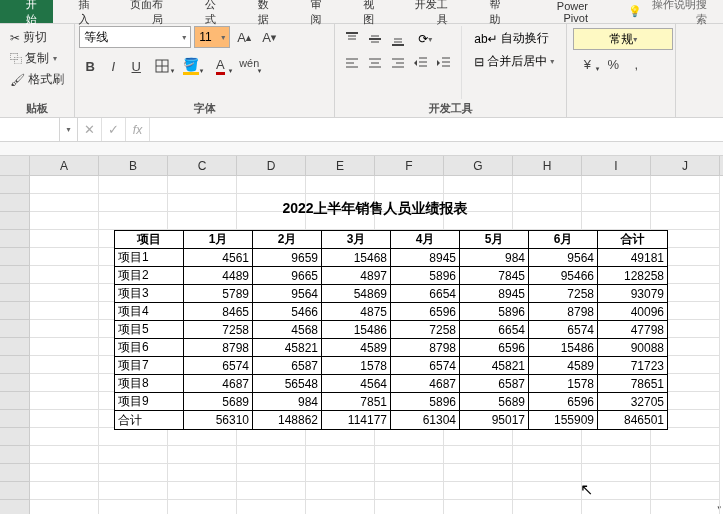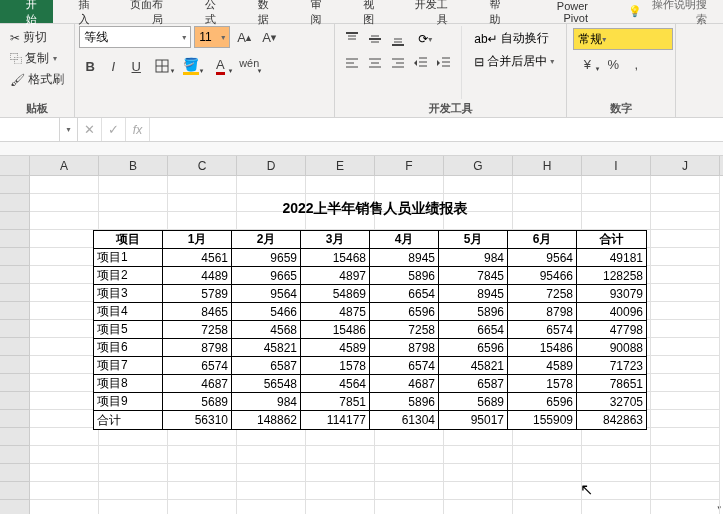--- a/index.html
+++ b/index.html
@@ -31,21 +31,21 @@
 .font-row2 { display: flex; gap: 1px; }
 
 
 .align-col { display: flex; flex-direction: column; gap: 2px; padding: 2px; }
 .align-row { display: flex; gap: 1px; }
 .align-btn { width: 22px; height: 22px; display: flex; align-items: center; justify-content: center; cursor: pointer; }
 .wrap-btn { display: flex; align-items: center; gap: 3px; padding: 2px 6px; cursor: pointer; font-size: 12px; }
 
 
 .num-col { display: flex; flex-direction: column; gap: 3px; padding: 2px; width: 100px; }
-.num-combo { width: 100px; height: 22px; border: 1px solid #ababab; background: #fde047; padding: 0 4px; display: flex; align-items: center; justify-content: flex-start; font-size: 12px; }
+.num-combo { width: 100px; height: 22px; border: 1px solid #ababab; background: #fef9c3; padding: 0 4px; display: flex; align-items: center; justify-content: center; font-size: 12px; }
 .num-row { display: flex; gap: 1px; }
 
 
 .formula-bar { height: 24px; border-bottom: 1px solid #d4d4d4; background: #fff; display: flex; align-items: stretch; }
 .name-box { width: 60px; border-right: 1px solid #d4d4d4; display: flex; align-items: center; padding: 0 4px; font-size: 12px; }
 .name-drop { width: 18px; border-right: 1px solid #d4d4d4; display: flex; align-items: center; justify-content: center; font-size: 8px; color: #666; cursor: pointer; }
 .fb-btn { width: 24px; border-right: 1px solid #e0e0e0; display: flex; align-items: center; justify-content: center; color: #aaa; cursor: pointer; font-size: 13px; }
 .fx { font-style: italic; font-size: 12px; }
 .formula-input { flex: 1; padding: 0 6px; display: flex; align-items: center; }
 
@@ -59,21 +59,21 @@
 .col-h { width: 69px; border-right: 1px solid #ccc; display: flex; align-items: center; justify-content: center; font-size: 12px; color: #333; }
 .grid-body { display: flex; }
 .row-headers { width: 30px; background: #e6e6e6; }
 .row-h { height: 18px; border-bottom: 1px solid #ccc; border-right: 1px solid #ccc; display: flex; align-items: center; justify-content: center; font-size: 11px; color: #333; }
 .cells { position: relative; flex: 1; }
 .cell-row { display: flex; height: 18px; }
 .cell { width: 69px; height: 18px; border-right: 1px solid #e0e0e0; border-bottom: 1px solid #e0e0e0; padding: 0 3px; font-size: 12px; display: flex; align-items: center; overflow: hidden; white-space: nowrap; }
 
 
 .title-cell { font-weight: bold; font-size: 14px; justify-content: center; }
-.data-table { position: absolute; top: 54px; left: 63px; border: 1px solid #000; }
+.data-table { position: absolute; top: 54px; left: 84px; border: 1px solid #000; }
 .data-table .drow { display: flex; }
 .data-table .dcell { width: 69px; height: 18px; border-right: 1px solid #000; border-bottom: 1px solid #000; padding: 0 3px; font-size: 12px; display: flex; align-items: center; background: #fff; }
 .data-table .dcell:last-child { border-right: none; }
 .data-table .drow:last-child .dcell { border-bottom: none; }
 .data-table .hdr { font-weight: bold; justify-content: center; }
 .data-table .num { justify-content: flex-end; }
 .data-table .txt { justify-content: flex-start; }
 
 
 .cursor-arrow { position: absolute; left: 580px; top: 480px; font-size: 16px; color: #000; pointer-events: none; }
@@ -165,20 +165,21 @@
         <div class="mini-btn dd">
           <span style="border-bottom:3px solid #c00000;">A</span>
             <span class="drop">▾</span>
         </div>
         <div class="mini-btn dd">
           <span><sup>wén</sup></span>
             <span class="drop">▾</span>
         </div>
       </div>
     </div>
+    <div class="ribbon-group-label">字体</div>
   </div>
 
   <div class="ribbon-group">
     <div class="ribbon-group-body">
       <div class="align-col">
         <div class="align-row">
           <div class="align-btn">
               <svg class="align-svg" viewBox="0 0 16 16">
                 <line x1="2" y1="2" x2="14" y2="2" stroke="#444" stroke-width="2"></line>
                 <line x1="4" y1="5" x2="12" y2="5" stroke="#444"></line>
@@ -273,21 +274,20 @@
             </div>
           <div class="mini-btn">
               <span>%</span>
             </div>
           <div class="mini-btn">
               <span>,</span>
             </div>
         </div>
       </div>
     </div>
-    <div class="ribbon-group-label">数字</div>
   </div>
 </div>
 
 <div class="formula-bar">
   <div class="name-box"></div>
   <div class="name-drop">▾</div>
   <div class="fb-btn">
       <span>✕</span>
     </div>
   <div class="fb-btn">
@@ -443,21 +443,21 @@
             <div class="dcell num">32705</div>
           </div>
           <div class="drow">
             <div class="dcell txt">合计</div>
             <div class="dcell num">56310</div>
             <div class="dcell num">148862</div>
             <div class="dcell num">114177</div>
             <div class="dcell num">61304</div>
             <div class="dcell num">95017</div>
             <div class="dcell num">155909</div>
-            <div class="dcell num">842863</div>
+            <div class="dcell num">846501</div>
           </div>
         </div>
     <div class="cell-row">
           <div class="cell"></div>
           <div class="cell"></div>
           <div class="cell"></div>
           <div class="cell"></div>
           <div class="cell"></div>
           <div class="cell"></div>
           <div class="cell"></div>

